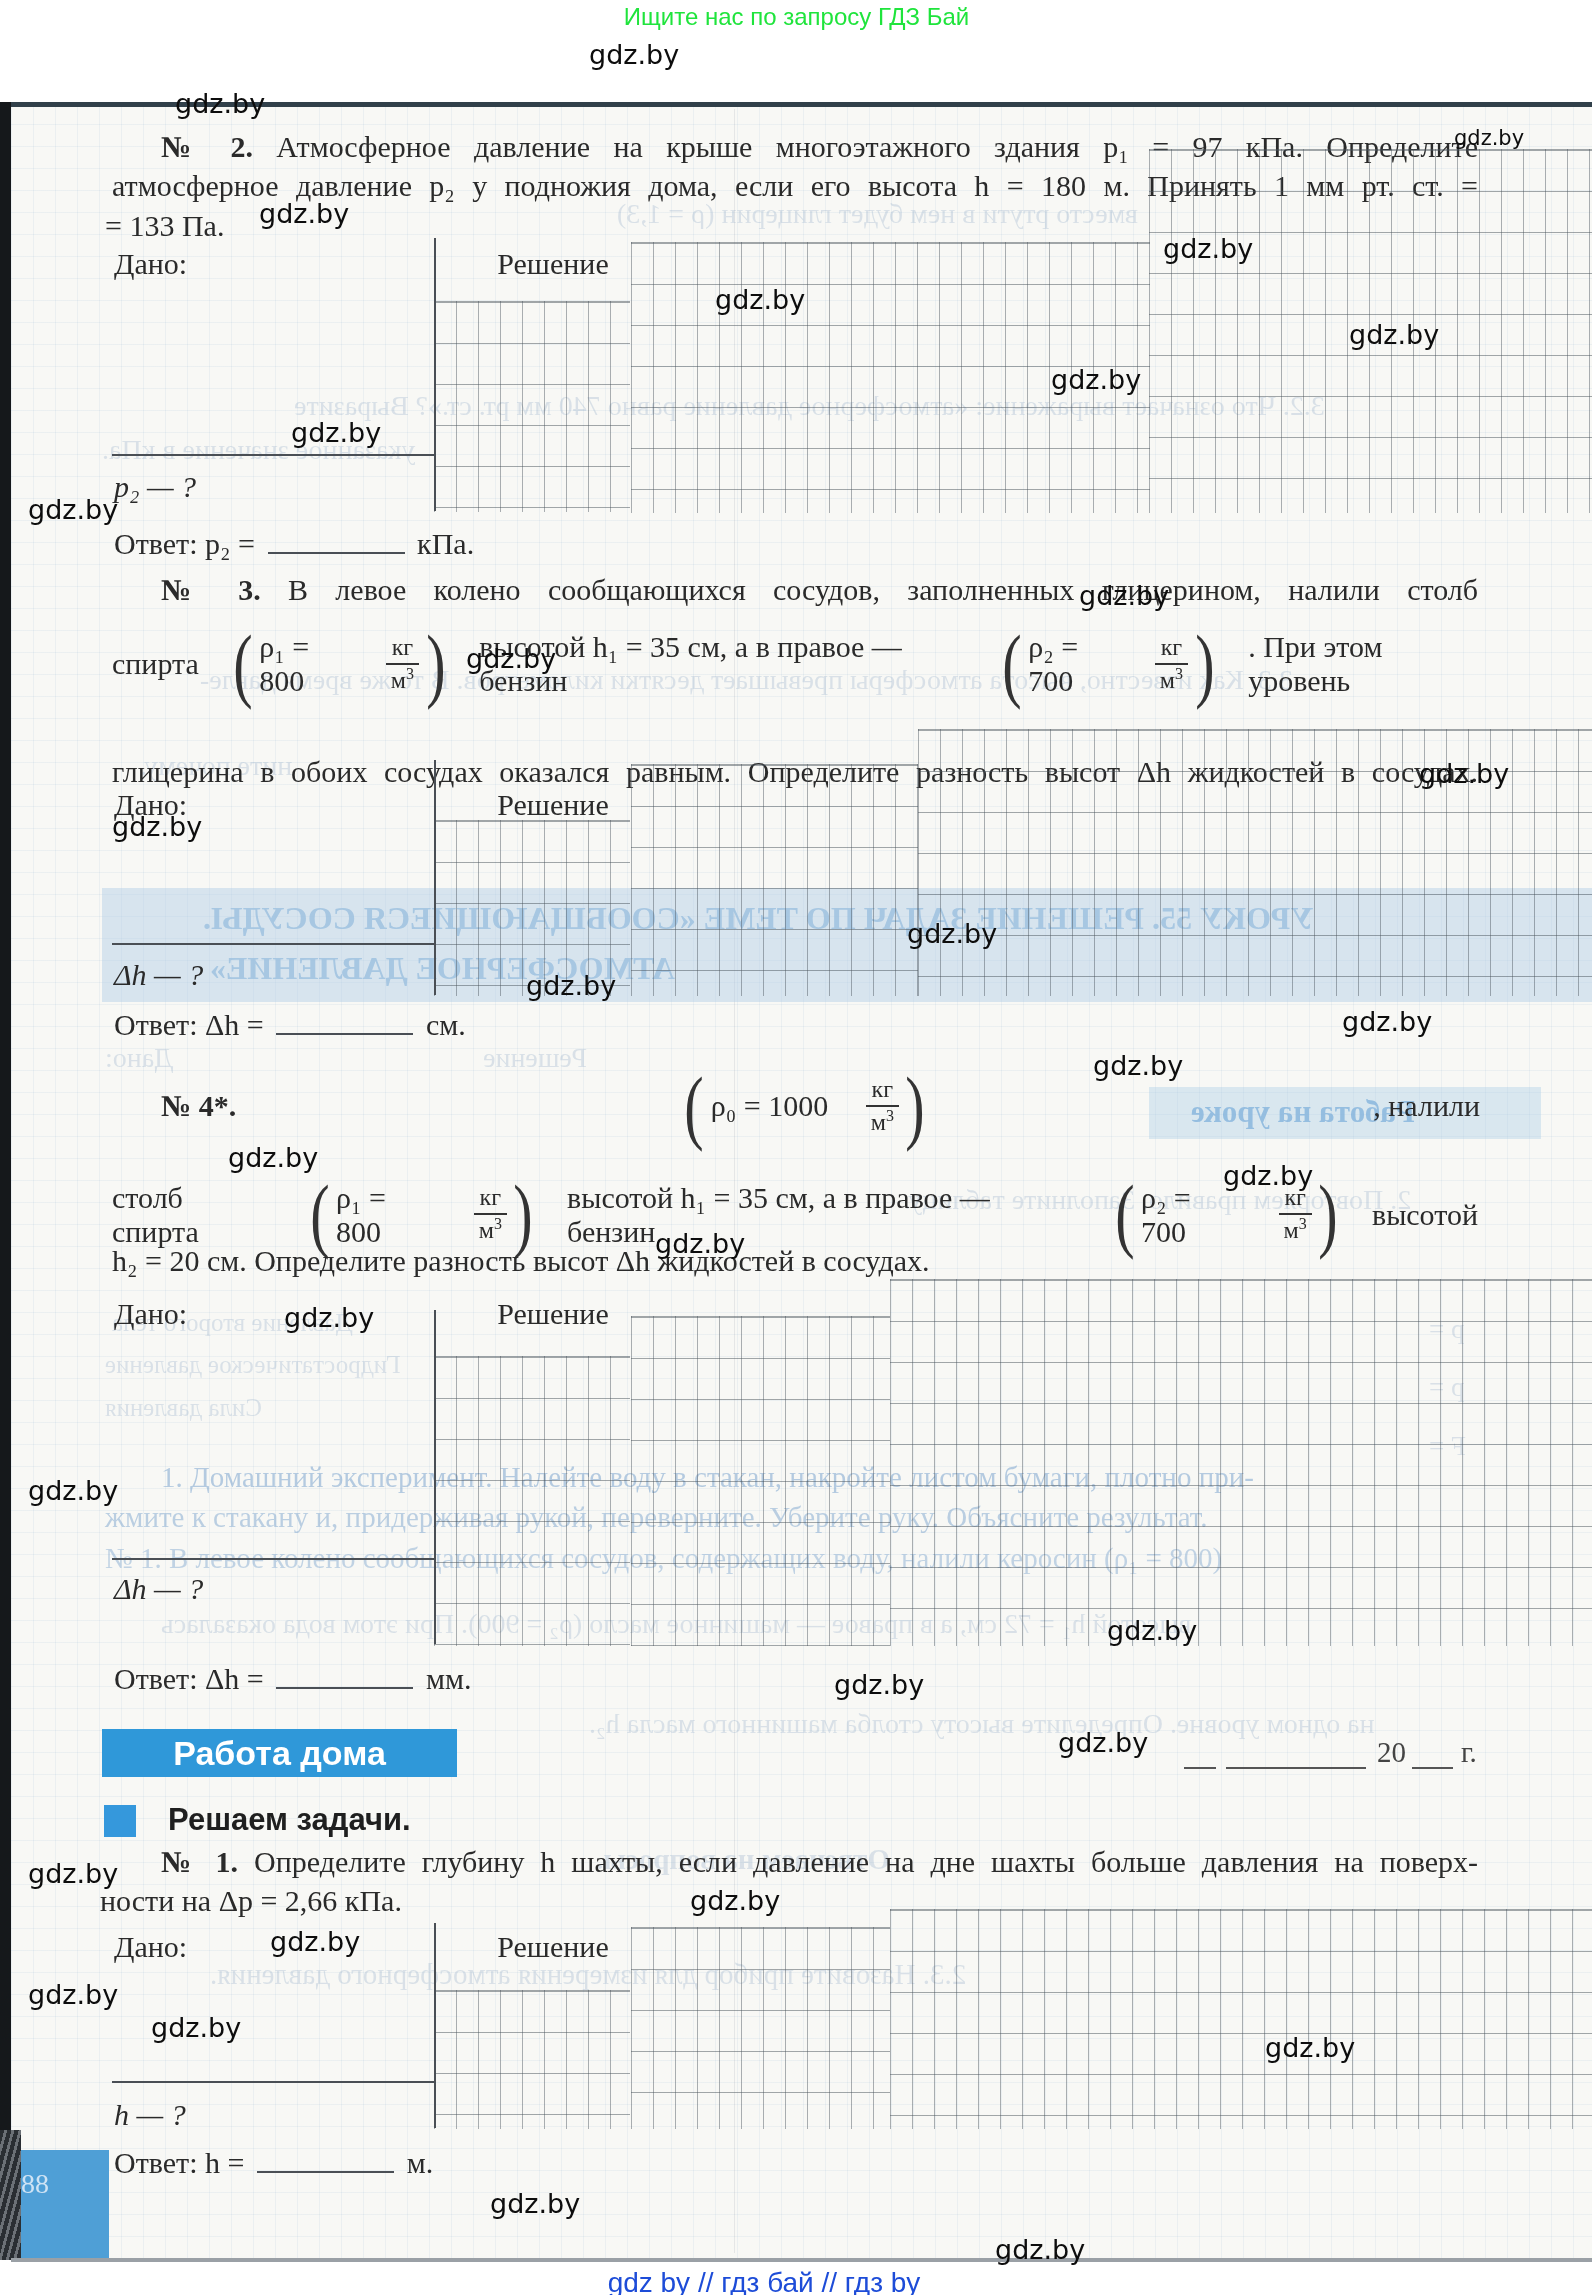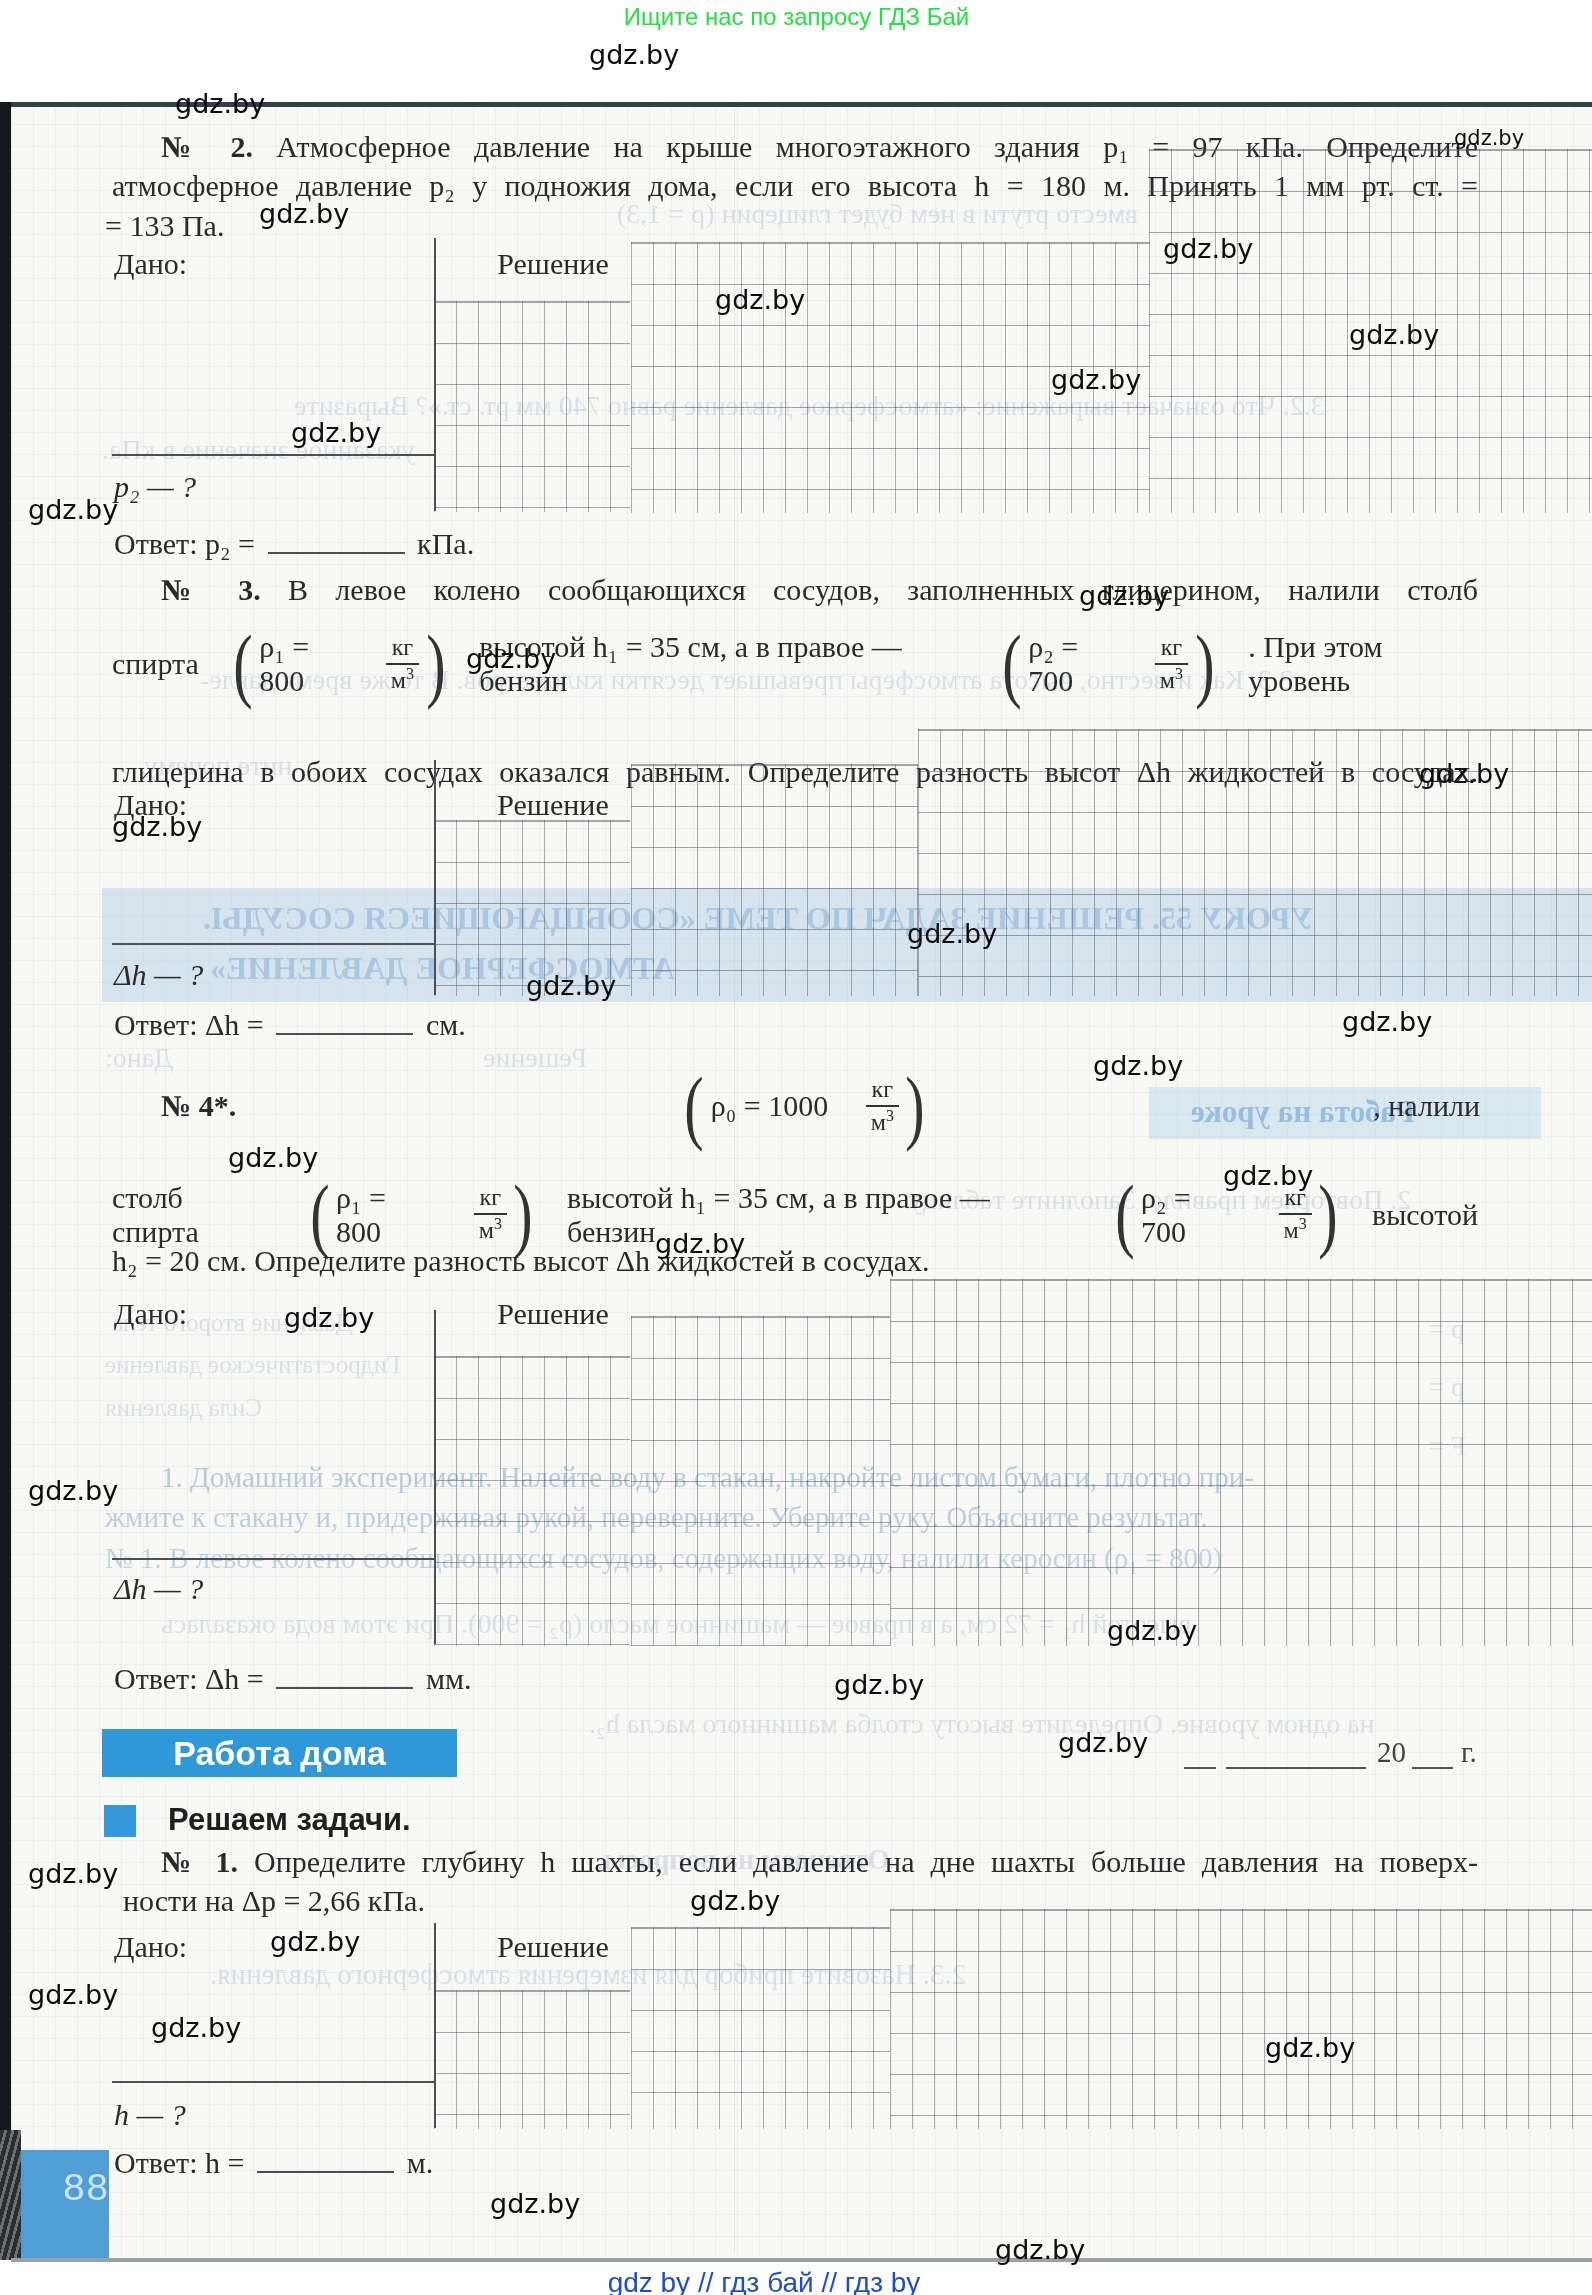--- a/index.html
+++ b/index.html
@@ -59,22 +59,22 @@
   .section-title{position:absolute;left:168px;top:1802px;
           font-family:"Liberation Sans","DejaVu Sans",sans-serif;font-weight:bold;
           font-size:31px;color:#1f1f1f;}
 
   
   .date-row{position:absolute;left:1184px;top:1736px;display:flex;align-items:flex-end;font-size:29px;color:#444;}
   .d-line{height:25px;border-bottom:2.1px solid #555;display:inline-block;}
 
   
   .page-tab{position:absolute;left:21px;top:2150px;width:88px;height:111px;background:#4f9fd6;}
-  .page-tab span{position:absolute;left:0;top:18px;width:100%;text-align:right;
-      font-family:Liberation Mono, monospace;font-size:39px;color:#cfe3f4;}
+  .page-tab span{position:absolute;left:0;top:18px;width:100%;text-align:left;
+      font-family:Liberation Serif, serif;font-size:28px;color:#cfe3f4;}
   .footer{position:absolute;left:0;top:2267px;width:1528px;text-align:center;
       font-family:"Liberation Sans","DejaVu Sans",sans-serif;font-size:28px;color:#1d4cd8;}
 
   
   .wm{position:absolute;font-family:"DejaVu Sans","Liberation Sans",sans-serif;
       font-size:27px;color:#0d0d0d;white-space:nowrap;}
   .ghost{position:absolute;white-space:nowrap;color:#8aa6c4;opacity:.28;
       font-family:"Liberation Serif","DejaVu Serif",serif;}
   .ghost.mir{transform:scaleX(-1);}
   .band{position:absolute;left:102px;top:888px;width:1491px;height:114px;background:rgba(176,205,230,.45);}
@@ -255,21 +255,21 @@
     <span>г.</span>
   </div>
 
   <div class="bullet"></div>
   <div class="section-title">Решаем задачи.</div>
 
   <div class="serif justify" style="left:161px;top:1843px;width:1317px;">
     <span class="pnum">№ 1.</span>
     <span>Определите глубину h шахты, если давление на дне шахты больше давления на поверх-</span>
   </div>
-  <div class="serif" style="left:123px;top:1882px;">ности на Δp = 2,66 кПа.</div>
+  <div class="serif" style="left:100px;top:1882px;">ности на Δp = 2,66 кПа.</div>
 
   <div class="sol-grid" style="left:434px;top:1990px;width:196px;height:138px;"></div>
   <div class="sol-grid" style="left:631px;top:1927px;width:259px;height:201px;"></div>
   <div class="sol-grid" style="left:890px;top:1909px;width:703px;height:219px;"></div>
   <div class="tbl-divider" style="left:434px;top:1923px;height:205px;"></div>
   <div class="serif" style="left:114px;top:1928px;">Дано:</div>
   <div class="serif" style="left:462px;top:1928px;width:182px;text-align:center;">Решение</div>
   <div class="sum-line" style="left:112px;top:2081px;width:322px;"></div>
   <div class="serif unknown" style="left:114px;top:2096px;">h — ?</div>
   <div class="ans-row" style="left:114px;top:2143px;">

